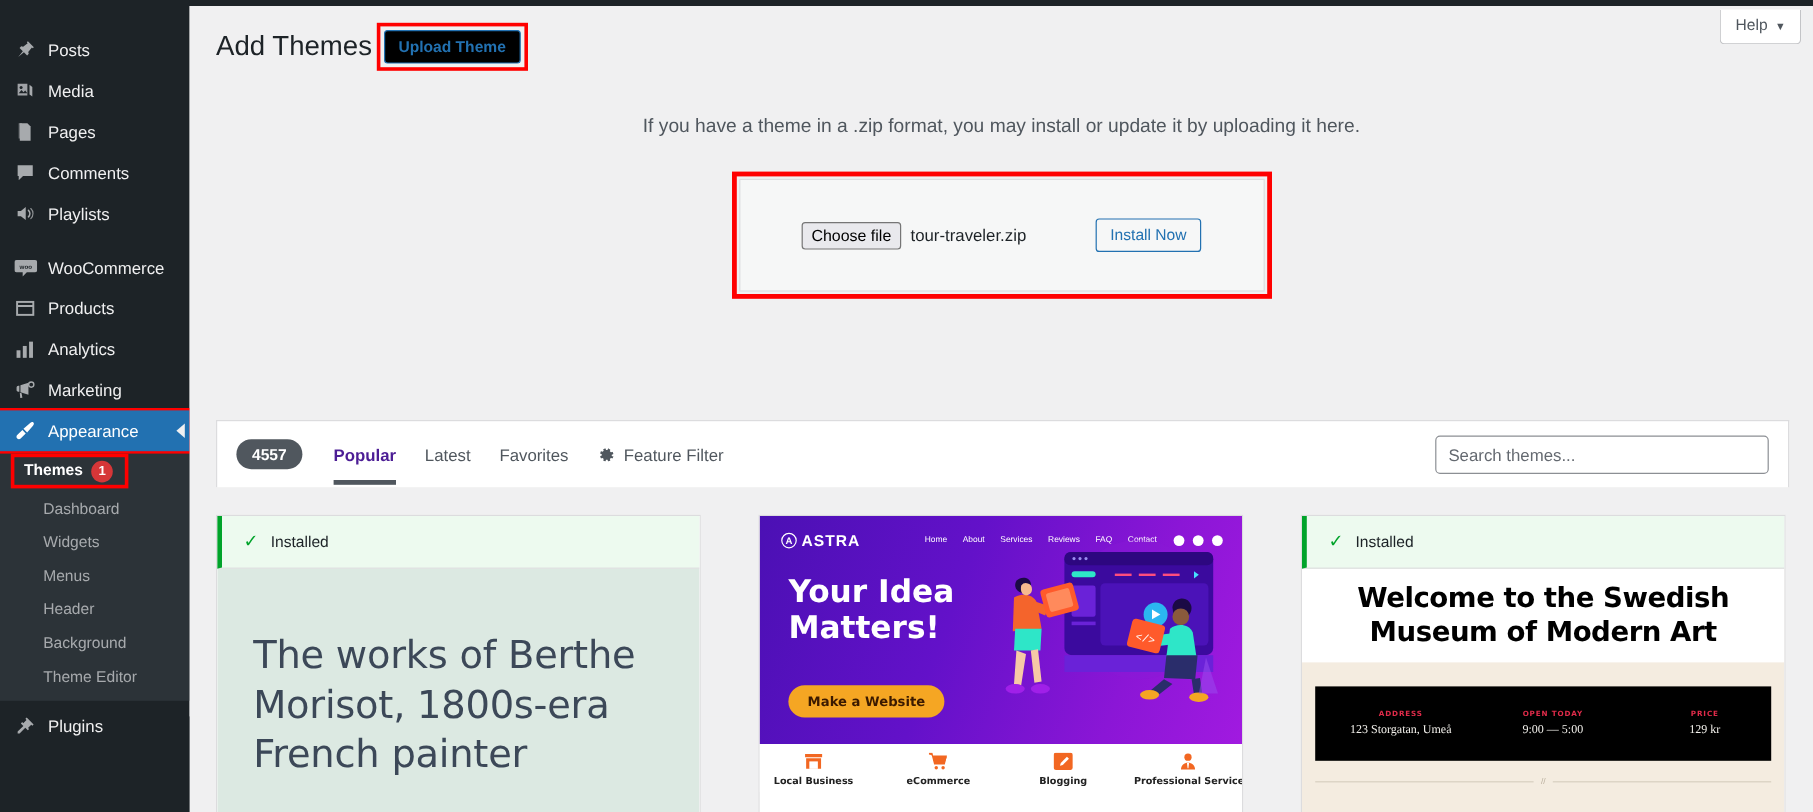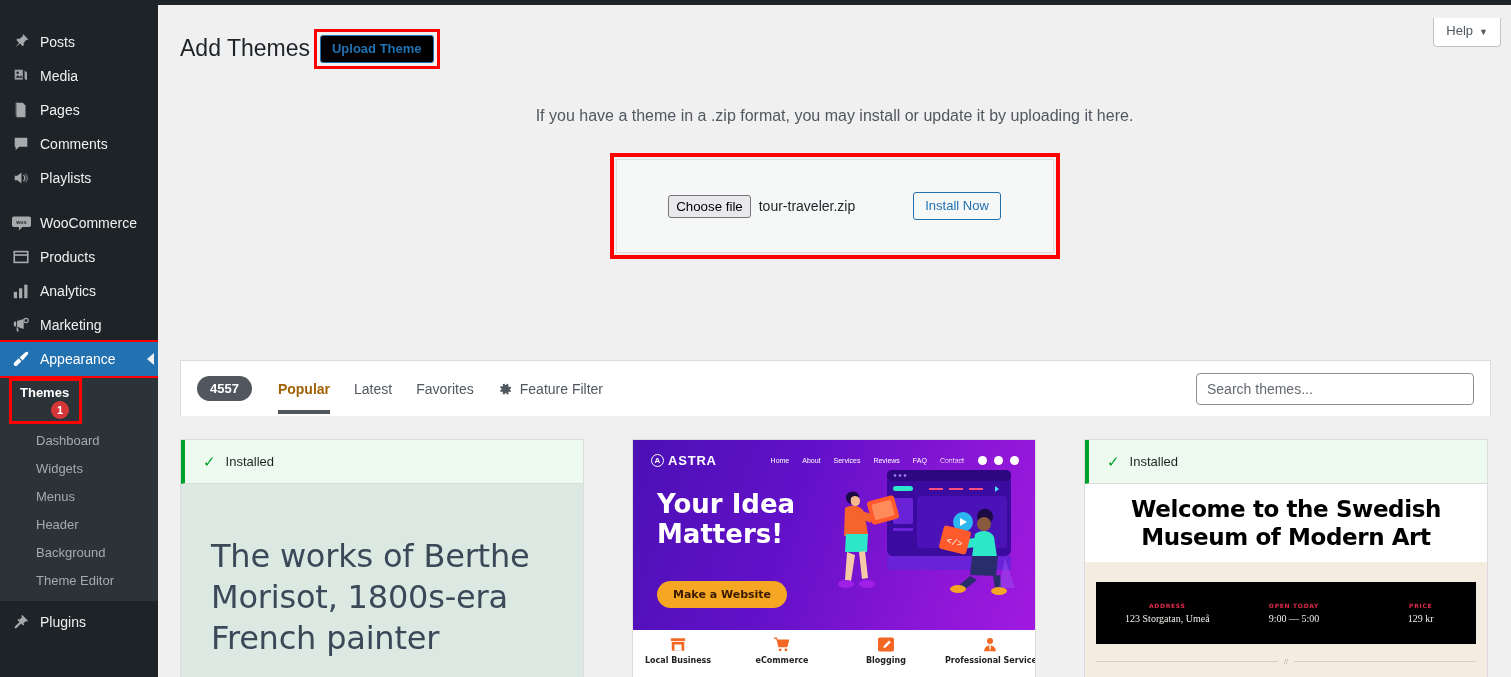--- a/index.html
+++ b/index.html
@@ -60,21 +60,21 @@
     vertical-align: middle;
   }
   .themes-hl {
     display: inline-block; position: relative;
     border: 3px solid #ff0000; padding: 2px 10px 2px 8px;
     margin: 1px 0 3px -1px;
   }
 
   
   .content {
-    position: absolute; top: 15px; left: 158px;
+    position: absolute; top: 5px; left: 158px;
     width: 1353px; height: 592px; background: #f0f0f1;
   }
   .help-btn {
     position: absolute; top: 3px; right: 10px;
     background: #fff; border: 1px solid #c3c4c7; border-top: none;
     border-radius: 0 0 4px 4px; font-size: 13px; color: #50575e;
     padding: 6px 12px 7px; line-height: 14px;
   }
   .help-btn .caret { font-size: 9px; margin-left: 6px; }
 
@@ -128,21 +128,21 @@
   }
   .count-pill {
     background: #50575e; color: #fff; border-radius: 14px;
     font-size: 13px; font-weight: bold; padding: 5px 13px;
     line-height: 15px; margin-right: 14px;
   }
   .filter-link {
     font-size: 14px; color: #50575e; padding: 18px 12px 17px;
     position: relative; white-space: nowrap;
   }
-  .filter-link.active { color: #a16207; font-weight: bold; }
+  .filter-link.active { color: #4c1d95; font-weight: bold; }
   .filter-link.active::after {
     content: ""; position: absolute; left: 12px; right: 12px;
     bottom: 0; height: 4px; background: #50575e;
   }
   .feature-filter { display: flex; align-items: center; gap: 7px; }
   .gear-ic { color: #50575e; display: flex; }
   .search-wrap { margin-left: auto; }
   .search-input {
     width: 278px; height: 32px; border: 1px solid #8c8f94;
     border-radius: 4px; padding: 0 10px; font-size: 14px;
@@ -378,21 +378,21 @@
             </svg>
         </span>
         <span class="lbl">Appearance</span>
         <span class="arrow"></span>
       </div>
     </div>
 
     <div class="sub-list">
       <div style="padding-left:10px;">
         <span class="themes-hl">
-          <span class="sub-item current" style="padding:0;display:inline-flex;align-items:flex-end;flex-direction:column;">
+          <span class="sub-item current" style="padding:0;display:inline-flex;align-items:flex-start;">
             <span>Themes</span>
             <span class="badge-count">1</span>
           </span>
         </span>
       </div>
       <a class="sub-item">Dashboard</a>
       <a class="sub-item">Widgets</a>
       <a class="sub-item">Menus</a>
       <a class="sub-item">Header</a>
       <a class="sub-item">Background</a>

